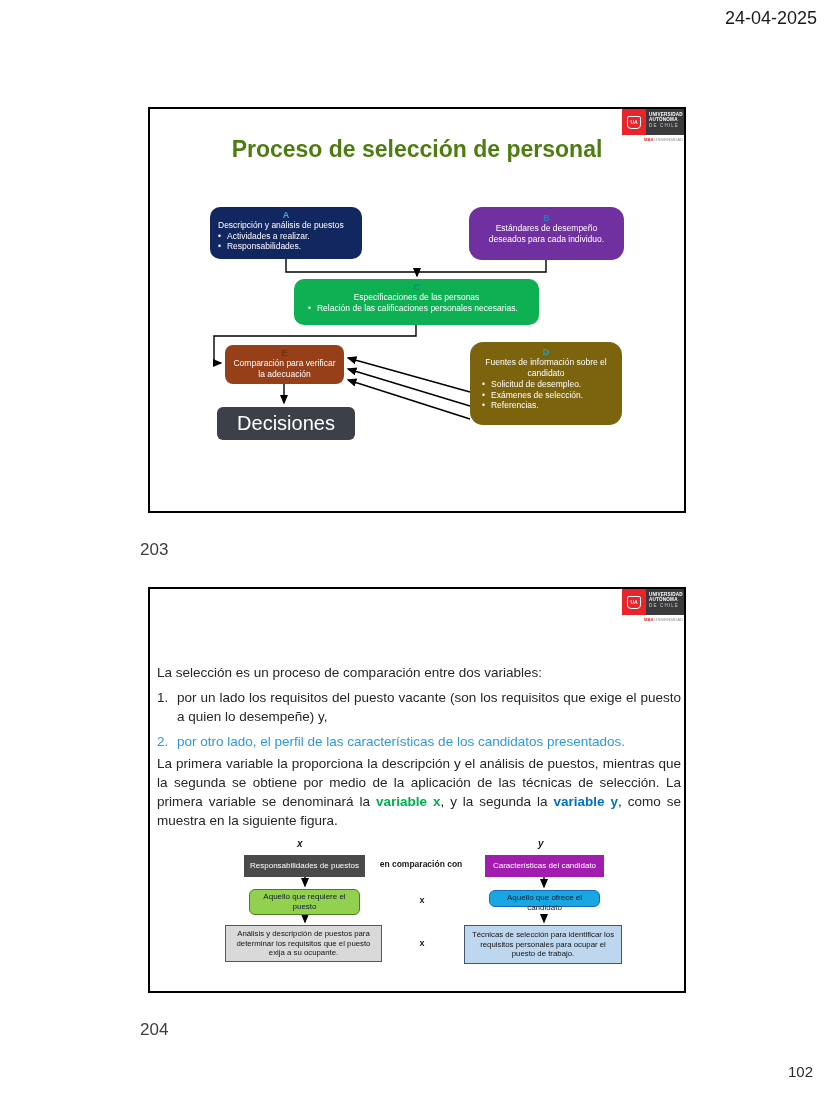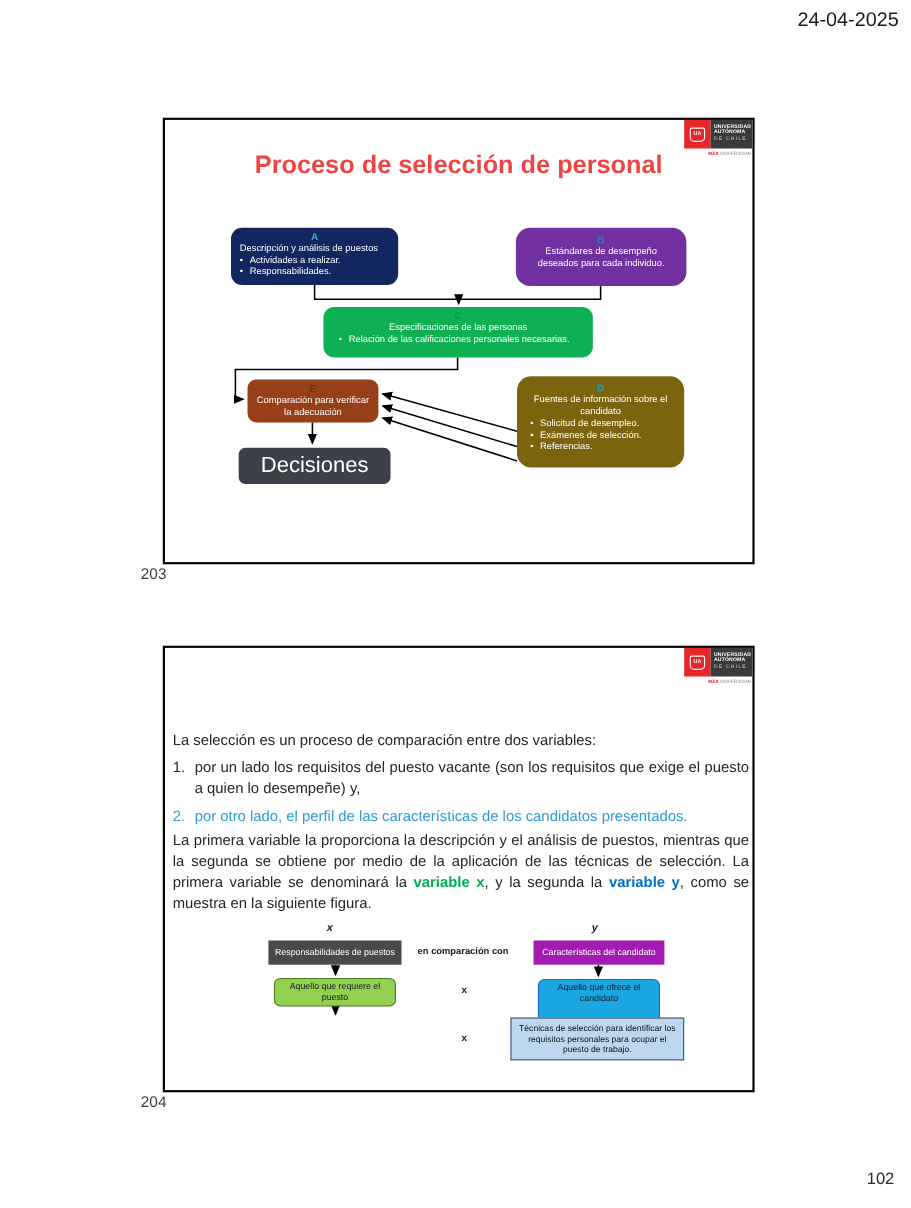--- a/index.html
+++ b/index.html
@@ -5,21 +5,21 @@
   * { margin:0; padding:0; box-sizing:border-box; }
   html,body { background:#ffffff; }
   body {
     width:828px; height:1098px; position:relative;
     font-family:"Liberation Sans", sans-serif; color:#212121;
   }
   .abs { position:absolute; }
 
   
   .date { top:8px; right:11px; font-size:18px; color:#1a1a1a; }
-  .slide-number { left:128px; font-size:14px; color:#3d3d3d; }
+  .slide-number { left:140px; font-size:17px; color:#3d3d3d;margin-top:27px; }
   .page-number { right:15px; top:1063px; font-size:15px; color:#2b2b2b; }
 
   
   .slide { left:148px; width:538px; height:406px; border:2px solid #000; background:#fff; overflow:hidden; }
   .slide1 { top:107px; }
   .slide2 { top:587px; }
   .slide .inner { position:absolute; inset:0; }
   .slide svg.connectors { position:absolute; left:0; top:0; z-index:0; }
   .node { position:absolute; z-index:1; }
 
@@ -31,21 +31,21 @@
     display:block; border:1px solid #fff; border-radius:2px 2px 4px 4px;
     font-size:5px; color:#fff; padding:2px 2px 3px 2px; font-weight:bold;
   }
   .logo-block { width:38px; height:26px; background:#3A3A3C; color:#fff; padding:3px 0 0 3px; }
   .logo-block div { font-size:4.6px; font-weight:bold; line-height:5.4px; letter-spacing:.2px; }
   .logo-block .l3 { color:#c9c9c9; letter-spacing:1.1px; font-weight:normal; }
   .logo-tagline { text-align:right; font-size:4.2px; color:#8a8a8a; margin-top:2px; padding-right:1px; }
   .logo-tagline .red { color:#E8252A; font-weight:bold; }
 
   
-  .s1-title { top:27px; left:0; width:100%; text-align:center; font-weight:bold; font-size:23px; color:#ef4444; }
+  .s1-title { top:27px; left:0; width:100%; text-align:center; font-weight:bold; font-size:23px; color:#4d7c0f; }
   .fbox { border-radius:10px; color:#fff; font-size:8.5px; line-height:10.5px; }
   .fbox .letter { display:block; text-align:center; font-weight:bold; font-size:9px; line-height:10px; margin-top:3px; }
   .fbox .btitle { display:block; text-align:center; }
   .fbox ul { list-style:none; margin:0; padding:0 4px 0 8px; }
   .fbox li { display:flex; }
   .fbox li::before { content:"\2022"; margin-right:6px; }
   .box-a { left:60px; top:98px; width:152px; height:52px; background:#12275F; }
   .box-a .letter { color:#3FA9DC; }
   .box-a .btitle { text-align:left; padding-left:8px; }
   .box-b { left:319px; top:98px; width:155px; height:53px; background:#7030A0; border-radius:13px;
@@ -80,21 +80,21 @@
   .dg { font-size:8px; line-height:9.5px; text-align:center; }
   .dg-xy { font-size:10px; font-style:italic; font-weight:bold; color:#1a1a1a; }
   .dg-xlab { left:147px; top:250px; }
   .dg-ylab { left:388px; top:250px; }
   .dg-top { color:#fff; display:flex; align-items:center; justify-content:center; height:22px; }
   .dg-left-top { left:94px; top:266px; width:121px; background:#4A4A4A; }
   .dg-right-top { left:335px; top:266px; width:119px; background:#a21caf; }
   .dg-compare { left:226px; top:271px; width:90px; font-weight:bold; font-size:8.5px; color:#1a1a1a; }
   .dg-mid { border-radius:6px; color:#10182b; display:flex; align-items:flex-start; justify-content:center; padding:2px 8px; }
   .dg-left-mid { left:99px; top:300px; width:111px; height:26px; background:#92D050; border:1px solid #4e7a1e; }
-  .dg-right-mid { left:339px; top:301px; width:111px; height:43px; background:#1AA7E1; border:1px solid #1669C0; }
+  .dg-right-mid { left:339px; top:301px; width:111px; height:17px; background:#1AA7E1; border:1px solid #1669C0; }
   .dg-x-mark { left:262px; width:20px; font-weight:bold; font-size:9px; color:#1a1a1a; }
   .dg-x1 { top:307px; } .dg-x2 { top:350px; }
   .dg-bottom { color:#111; display:flex; align-items:center; justify-content:center; padding:2px 6px; font-size:7.8px; }
   .dg-left-bottom { left:75px; top:336px; width:157px; height:37px; background:#D9D9D9; border:1px solid #595959; }
   .dg-right-bottom { left:314px; top:336px; width:158px; height:39px; background:#BDD7EE; border:1px solid #44546A; }
 </style>
 </head>
 <body>
 
 <div class="abs date">24-04-2025</div>
@@ -231,20 +231,23 @@
       </div>
 
     <div class="abs node dg dg-mid dg-left-mid">
         <span>Aquello que requiere el puesto</span>
       </div>
     <div class="abs node dg dg-x-mark dg-x1">x</div>
     <div class="abs node dg dg-mid dg-right-mid">
         <span>Aquello que ofrece el candidato</span>
       </div>
 
+    <div class="abs node dg dg-bottom dg-left-bottom">
+        <span>Análisis y descripción de puestos para determinar los requisitos que el puesto exija a su ocupante.</span>
+      </div>
     <div class="abs node dg dg-x-mark dg-x2">x</div>
     <div class="abs node dg dg-bottom dg-right-bottom">
         <span>Técnicas de selección para identificar los requisitos personales para ocupar el puesto de trabajo.</span>
       </div>
   </div>
 </div>
 <div class="abs slide-number" style="top:993px;">204</div>
 
 <div class="abs page-number">102</div>
 

